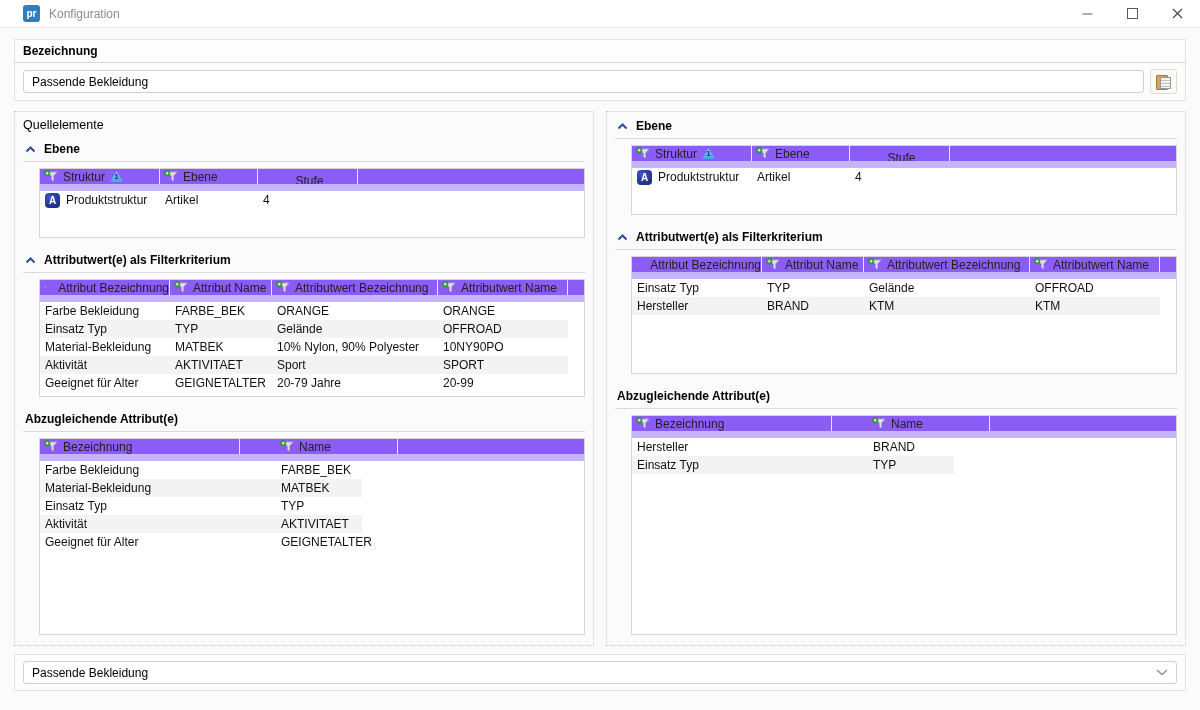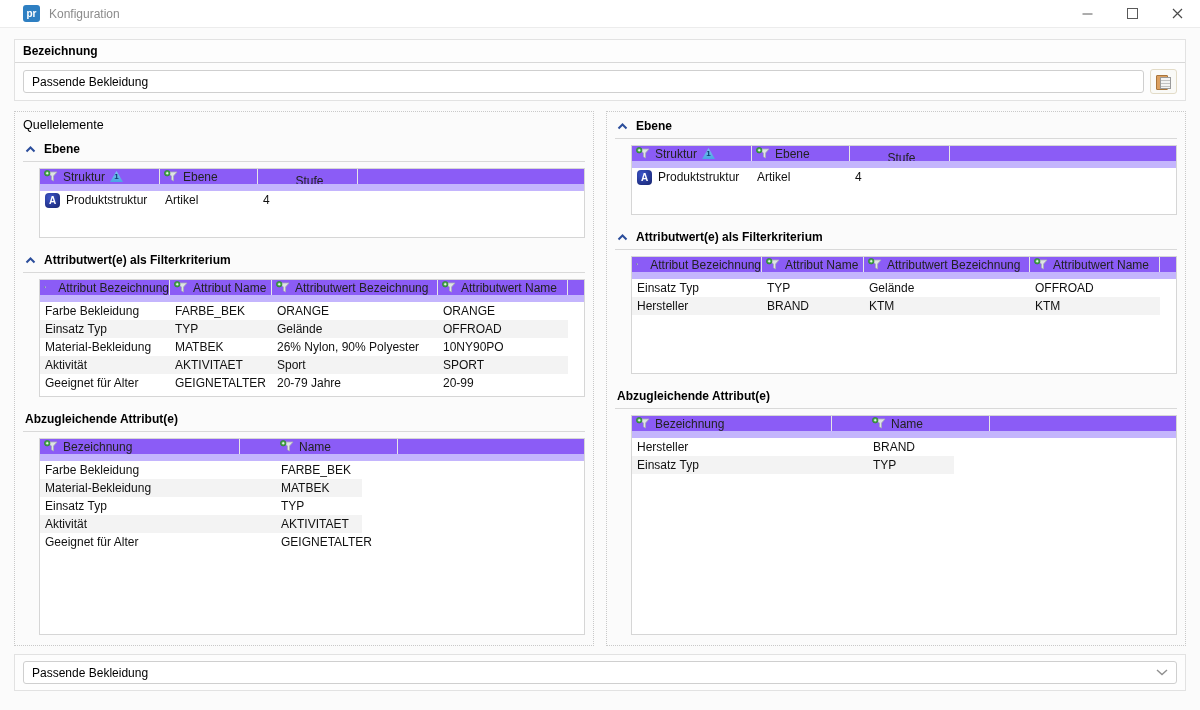--- a/index.html
+++ b/index.html
@@ -221,21 +221,21 @@
             </div>
               <div class="tr">
               <div class="td">Einsatz Typ</div>
               <div class="td">TYP</div>
               <div class="td">Gelände</div>
               <div class="td">OFFROAD</div>
             </div>
               <div class="tr">
               <div class="td">Material-Bekleidung</div>
               <div class="td">MATBEK</div>
-              <div class="td">26% Nylon, 90% Polyester</div>
+              <div class="td">10% Nylon, 90% Polyester</div>
               <div class="td">10NY90PO</div>
             </div>
               <div class="tr">
               <div class="td">Aktivität</div>
               <div class="td">AKTIVITAET</div>
               <div class="td">Sport</div>
               <div class="td">SPORT</div>
             </div>
               <div class="tr">
               <div class="td">Geeignet für Alter</div>

